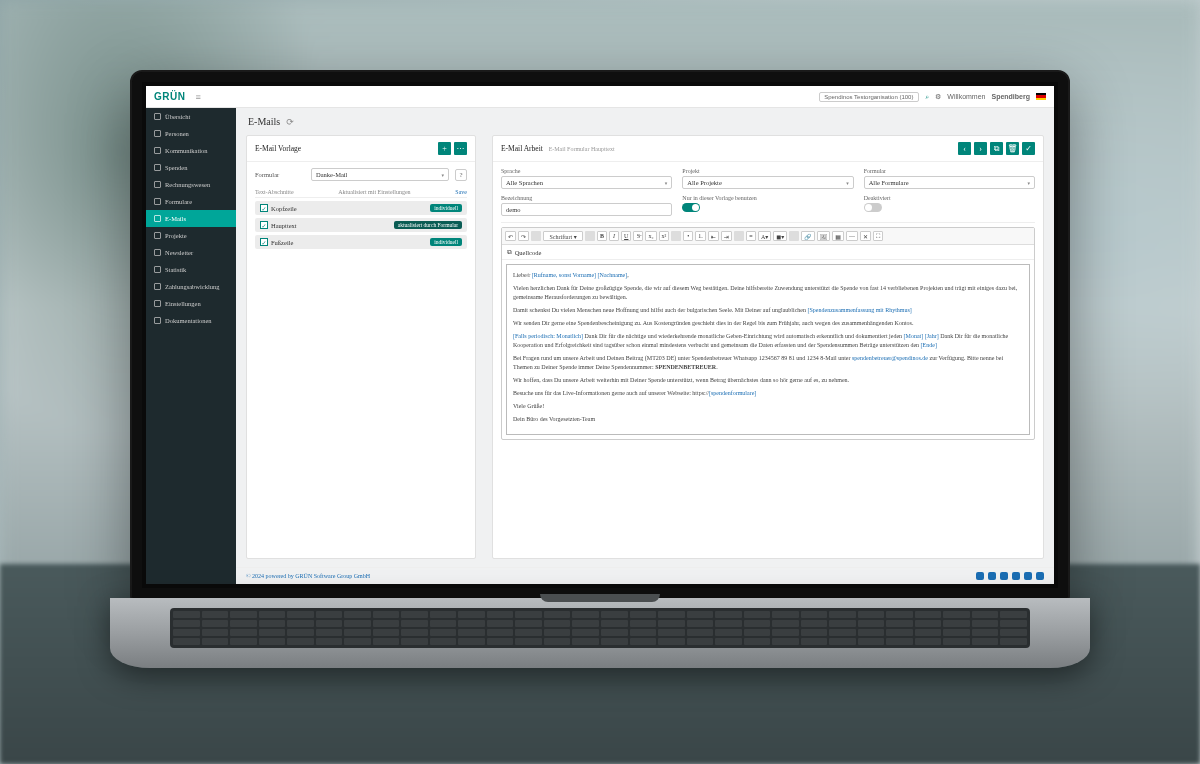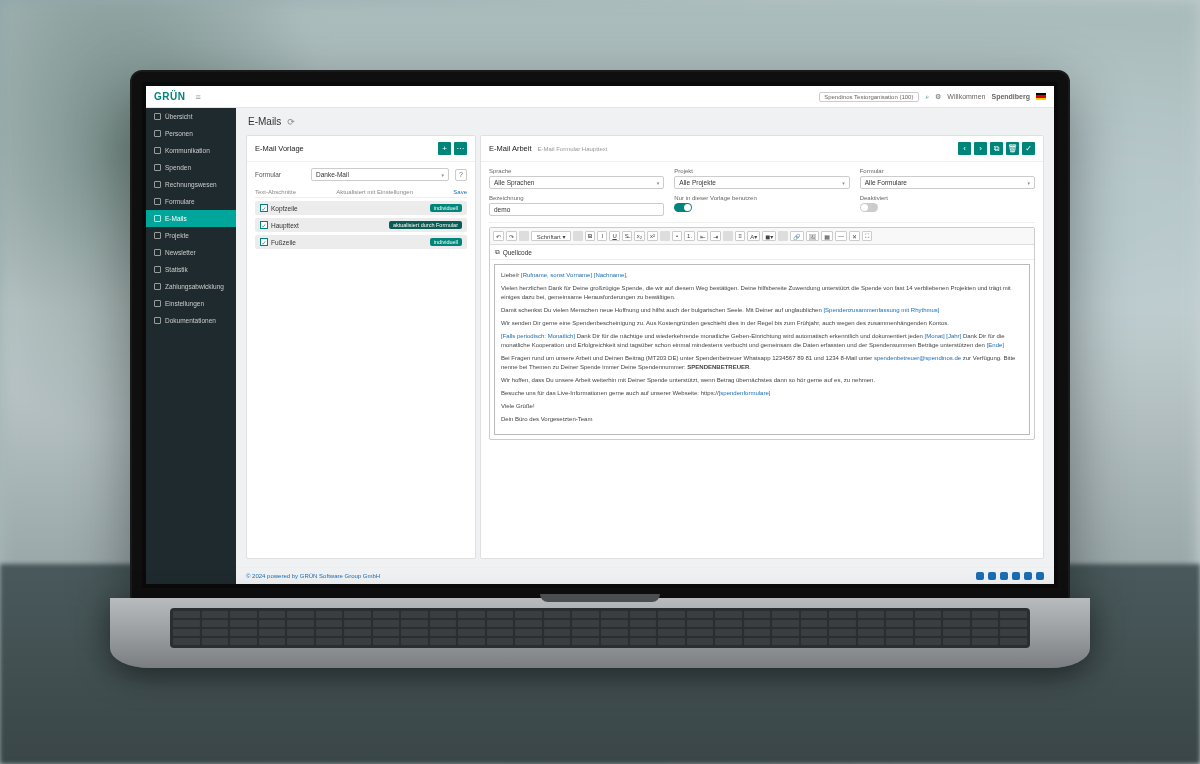--- a/index.html
+++ b/index.html
@@ -76,35 +76,35 @@
   
   .topbar {
     height: 22px; background: #fff; border-bottom: 1px solid #e5e5e5;
     display: flex; align-items: center; padding: 0 8px;
     justify-content: space-between;
   }
   .logo { font-weight: 800; color: #00857a; font-size: 10px; letter-spacing: 0.5px; }
   .topbar-right { display: flex; align-items: center; gap: 6px; color: #666; }
   .search-box { border: 1px solid #ccc; border-radius: 2px; padding: 1px 4px; width: 100px; font-size: 6px; }
 
-  .main { flex: 1; display: flex; }
+  .main { flex: 1; display: flex; font-family: Liberation Serif, serif; }
   .sidebar {
     width: 90px; background: #1e2a2e; color: #ccc;
     display: flex; flex-direction: column;
   }
   .nav-item {
     display: flex; align-items: center; gap: 4px;
     padding: 5px 8px; font-size: 6.5px; cursor: pointer;
   }
   .nav-item.active { background: #00a699; color: #fff; }
   .nav-item .nav-icon { width: 7px; height: 7px; border: 1px solid currentColor; border-radius: 1px; opacity: 0.7; flex-shrink: 0; }
 
   .content { flex: 1; background: #f0f1f2; display: flex; flex-direction: column; }
   .page-header { padding: 8px 12px; font-size: 9px; color: #333; display: flex; align-items: center; gap: 6px; }
-  .page-body { flex: 1; display: flex; gap: 4px; padding: 0 10px 8px 10px; }
+  .page-body { flex: 1; display: flex; gap: 16px; padding: 0 10px 8px 10px; }
 
   .panel { background: #fff; border: 1px solid #e0e0e0; border-radius: 2px; display: flex; flex-direction: column; }
   .panel-left { width: 230px; }
   .panel-right { flex: 1; }
   .panel-header { display: flex; align-items: center; justify-content: space-between; padding: 6px 8px; border-bottom: 1px solid #eee; }
   .panel-title { font-size: 7.5px; color: #222; }
   .panel-sub { font-size: 6px; color: #999; margin-left: 4px; }
   .panel-actions { display: flex; gap: 3px; }
   .btn-sq { width: 13px; height: 13px; background: #00857a; color: #fff; display: flex; align-items: center; justify-content: center; font-size: 8px; border-radius: 1px; cursor: pointer; }
 

